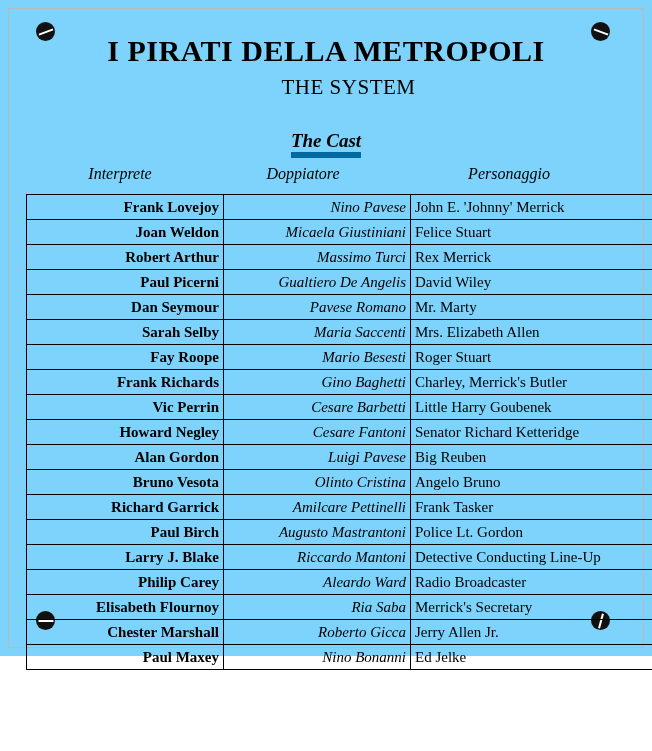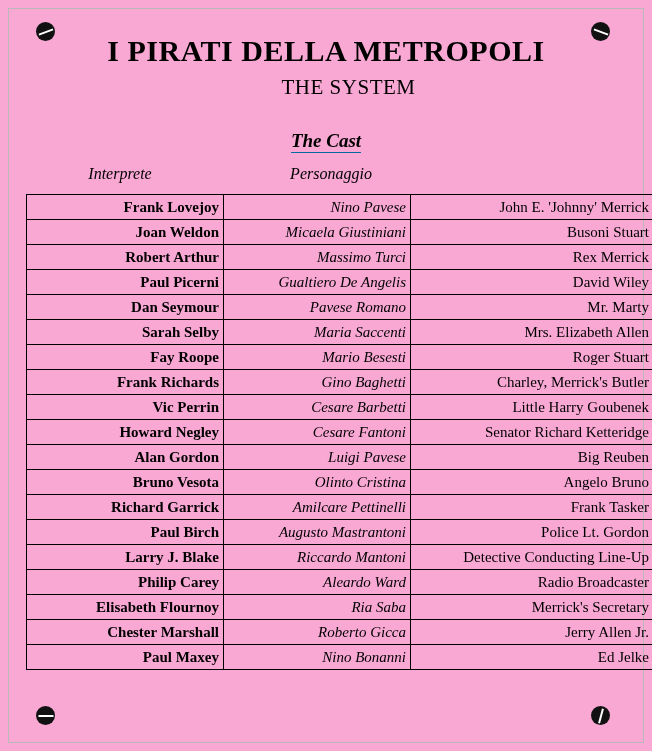--- a/index.html
+++ b/index.html
@@ -10,22 +10,22 @@
   body {
     width: 652px;
     height: 751px;
     font-family: "Liberation Serif", serif;
     color: #000000;
     overflow: hidden;
   }
   .page {
     position: relative;
     width: 652px;
-    height: 751px;
-    background: #f9a8d4;
+    height: 656px;
+    background: #7dd3fc;
     box-sizing: border-box;
   }
   .page-border {
     position: absolute;
     left: 8px;
     top: 8px;
     right: 8px;
     bottom: 8px;
     border: 1px solid #b9b9b9;
     box-sizing: border-box;
@@ -82,21 +82,21 @@
     position: absolute;
     left: 0;
     right: 0;
     top: 130px;
     text-align: center;
     font-size: 19px;
     font-style: italic;
     font-weight: bold;
   }
   .section-label span {
-    border-bottom: 1px solid #0369a1;
+    border-bottom: 6px solid #0369a1;
     padding-bottom: 1px;
   }
 
   .col-heads {
     position: absolute;
     left: 26px;
     right: 26px;
     top: 165px;
     display: flex;
     font-style: italic;
@@ -132,21 +132,21 @@
     text-align: right;
     font-weight: bold;
   }
   td.c-doppiatore {
     width: 178px;
     text-align: right;
     font-style: italic;
   }
   td.c-personaggio {
     width: 234px;
-    text-align: right;
+    text-align: left;
   }
 </style>
 </head>
 <body>
 
 <div class="page">
   <div class="page-border"></div>
 
   <div class="screw screw-tl"></div>
   <div class="screw screw-tr"></div>
@@ -157,34 +157,35 @@
     <h1 class="main-title">I PIRATI DELLA METROPOLI</h1>
     <h2 class="sub-title">THE SYSTEM</h2>
   </div>
 
   <div class="section-label">
     <span>The Cast</span>
   </div>
 
   <div class="col-heads">
     <div class="ch ch-1">Interprete</div>
+    <div class="ch ch-2">Doppiatore</div>
     <div class="ch ch-3">Personaggio</div>
   </div>
 
   <table class="cast">
     <tbody>
       <tr>
         <td class="c-interprete">Frank Lovejoy</td>
         <td class="c-doppiatore">Nino Pavese</td>
         <td class="c-personaggio">John E. 'Johnny' Merrick</td>
       </tr>
       <tr>
         <td class="c-interprete">Joan Weldon</td>
         <td class="c-doppiatore">Micaela Giustiniani</td>
-        <td class="c-personaggio">Busoni Stuart</td>
+        <td class="c-personaggio">Felice Stuart</td>
       </tr>
       <tr>
         <td class="c-interprete">Robert Arthur</td>
         <td class="c-doppiatore">Massimo Turci</td>
         <td class="c-personaggio">Rex Merrick</td>
       </tr>
       <tr>
         <td class="c-interprete">Paul Picerni</td>
         <td class="c-doppiatore">Gualtiero De Angelis</td>
         <td class="c-personaggio">David Wiley</td>

